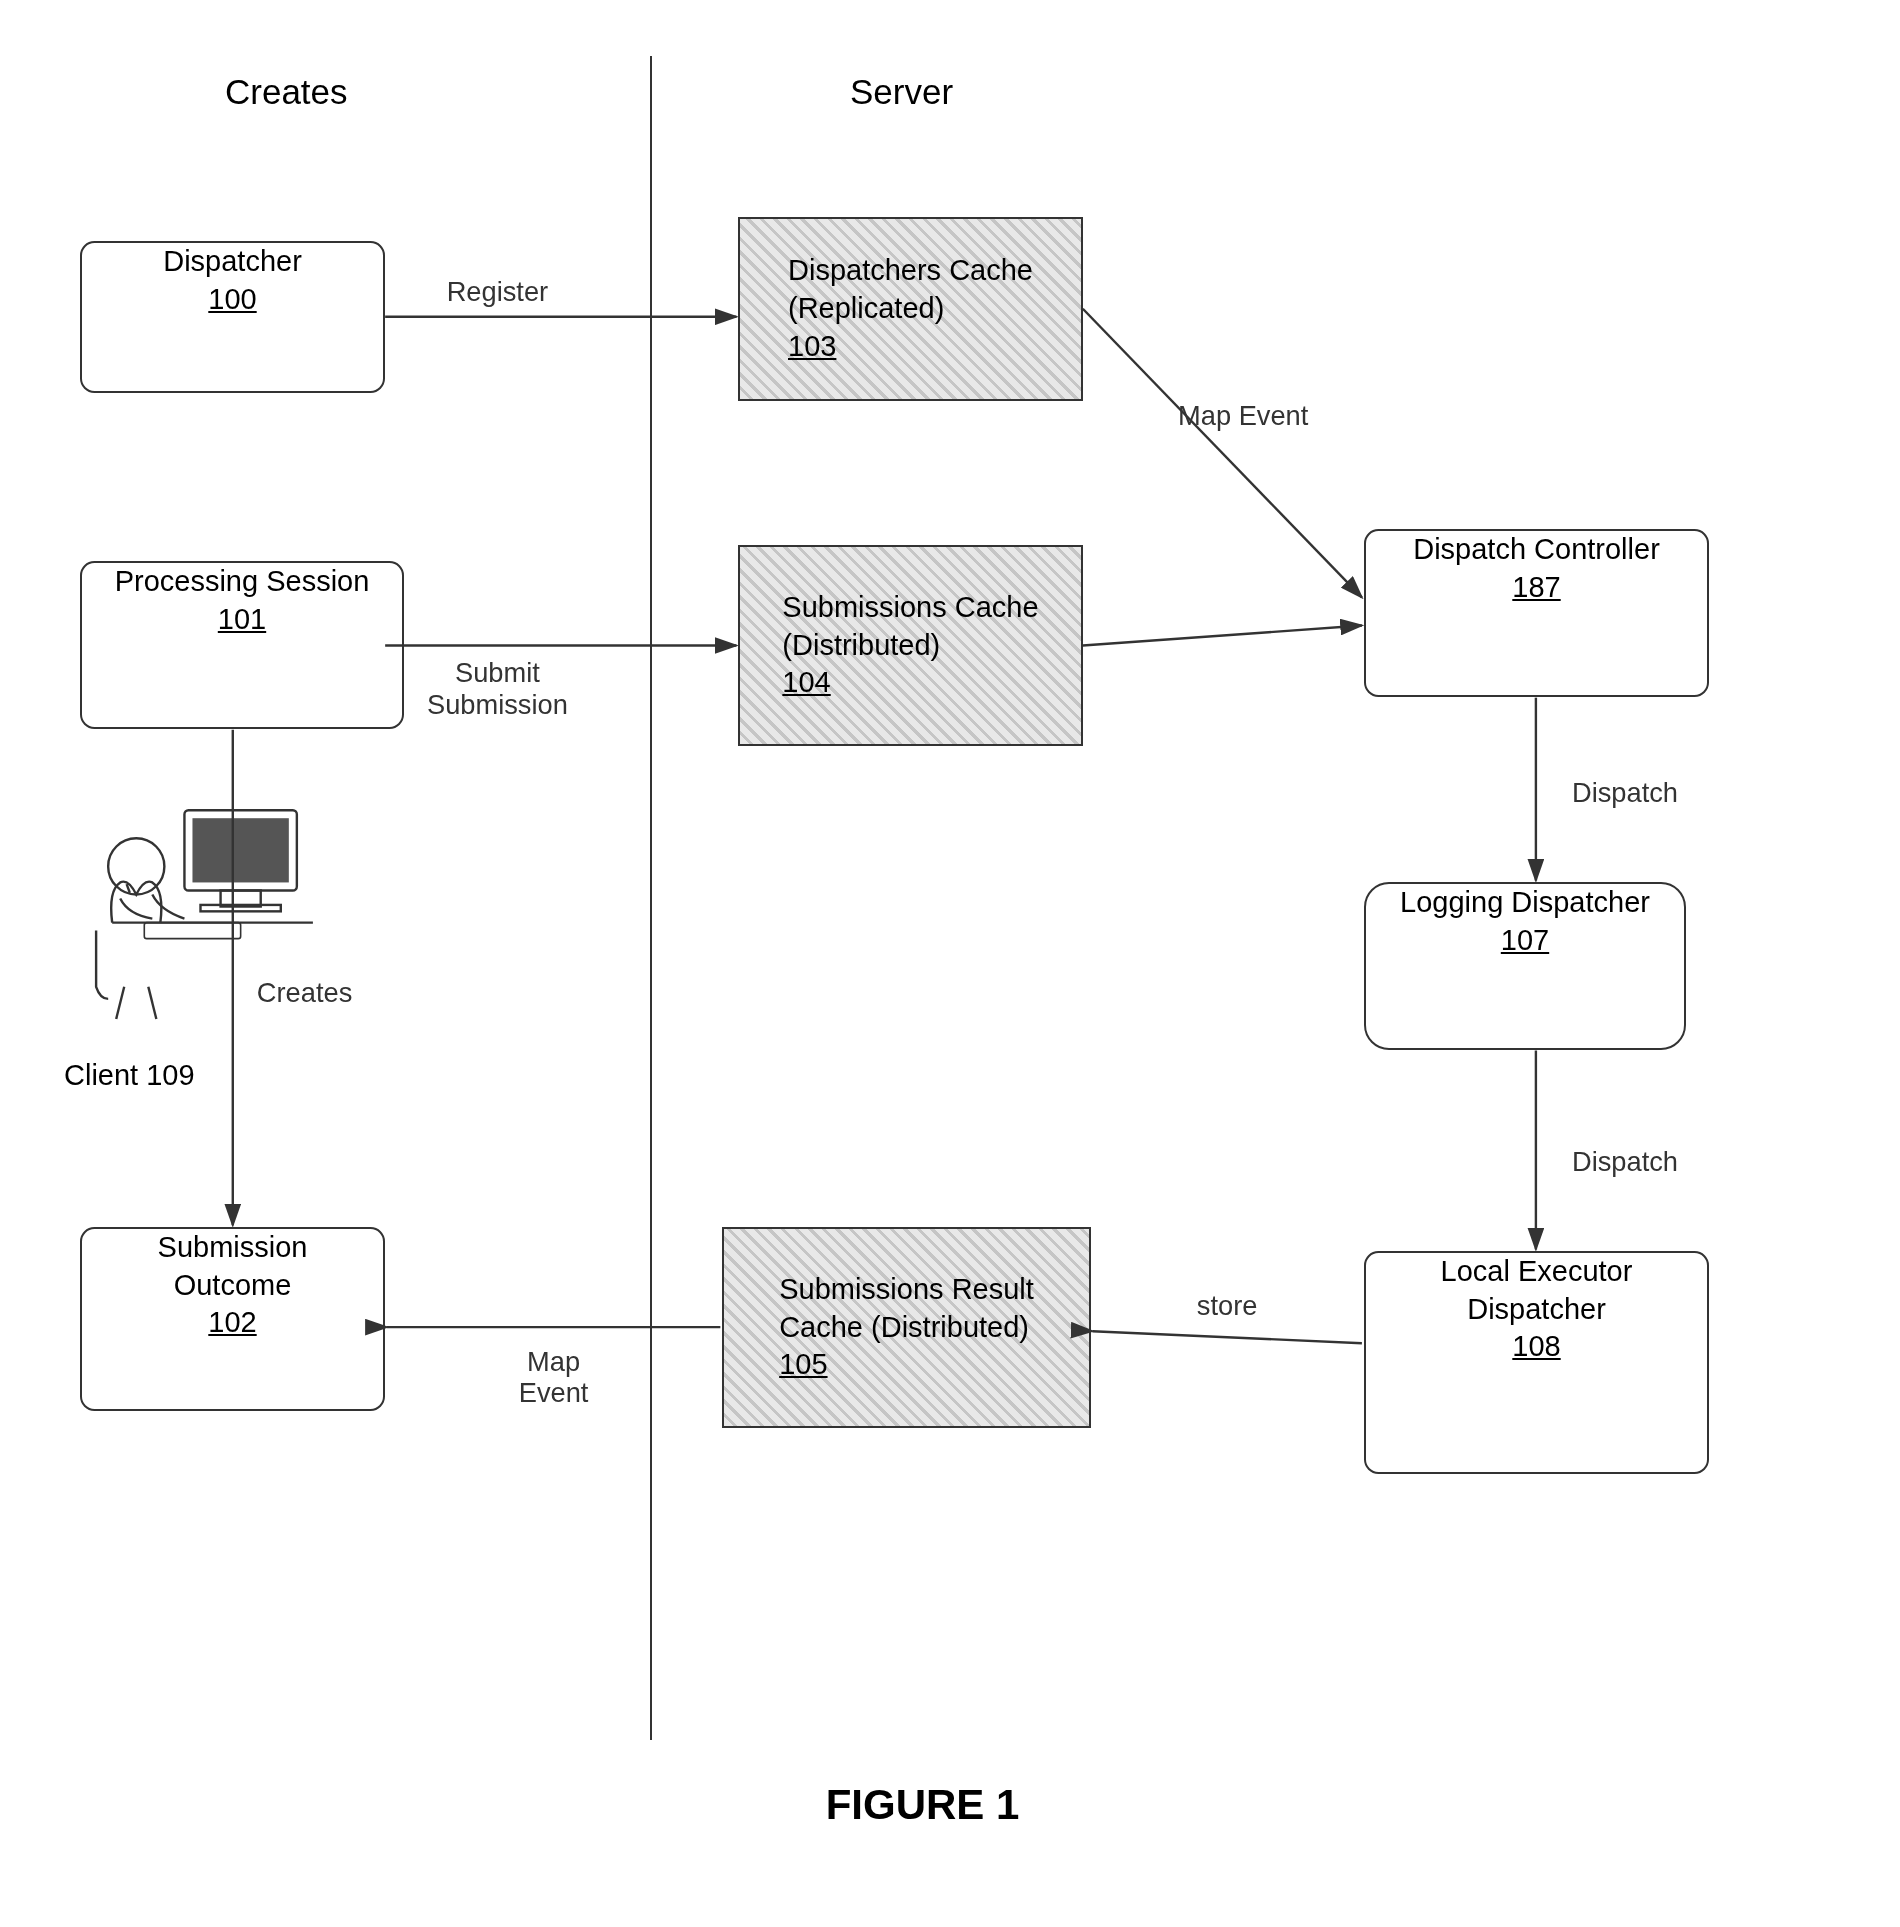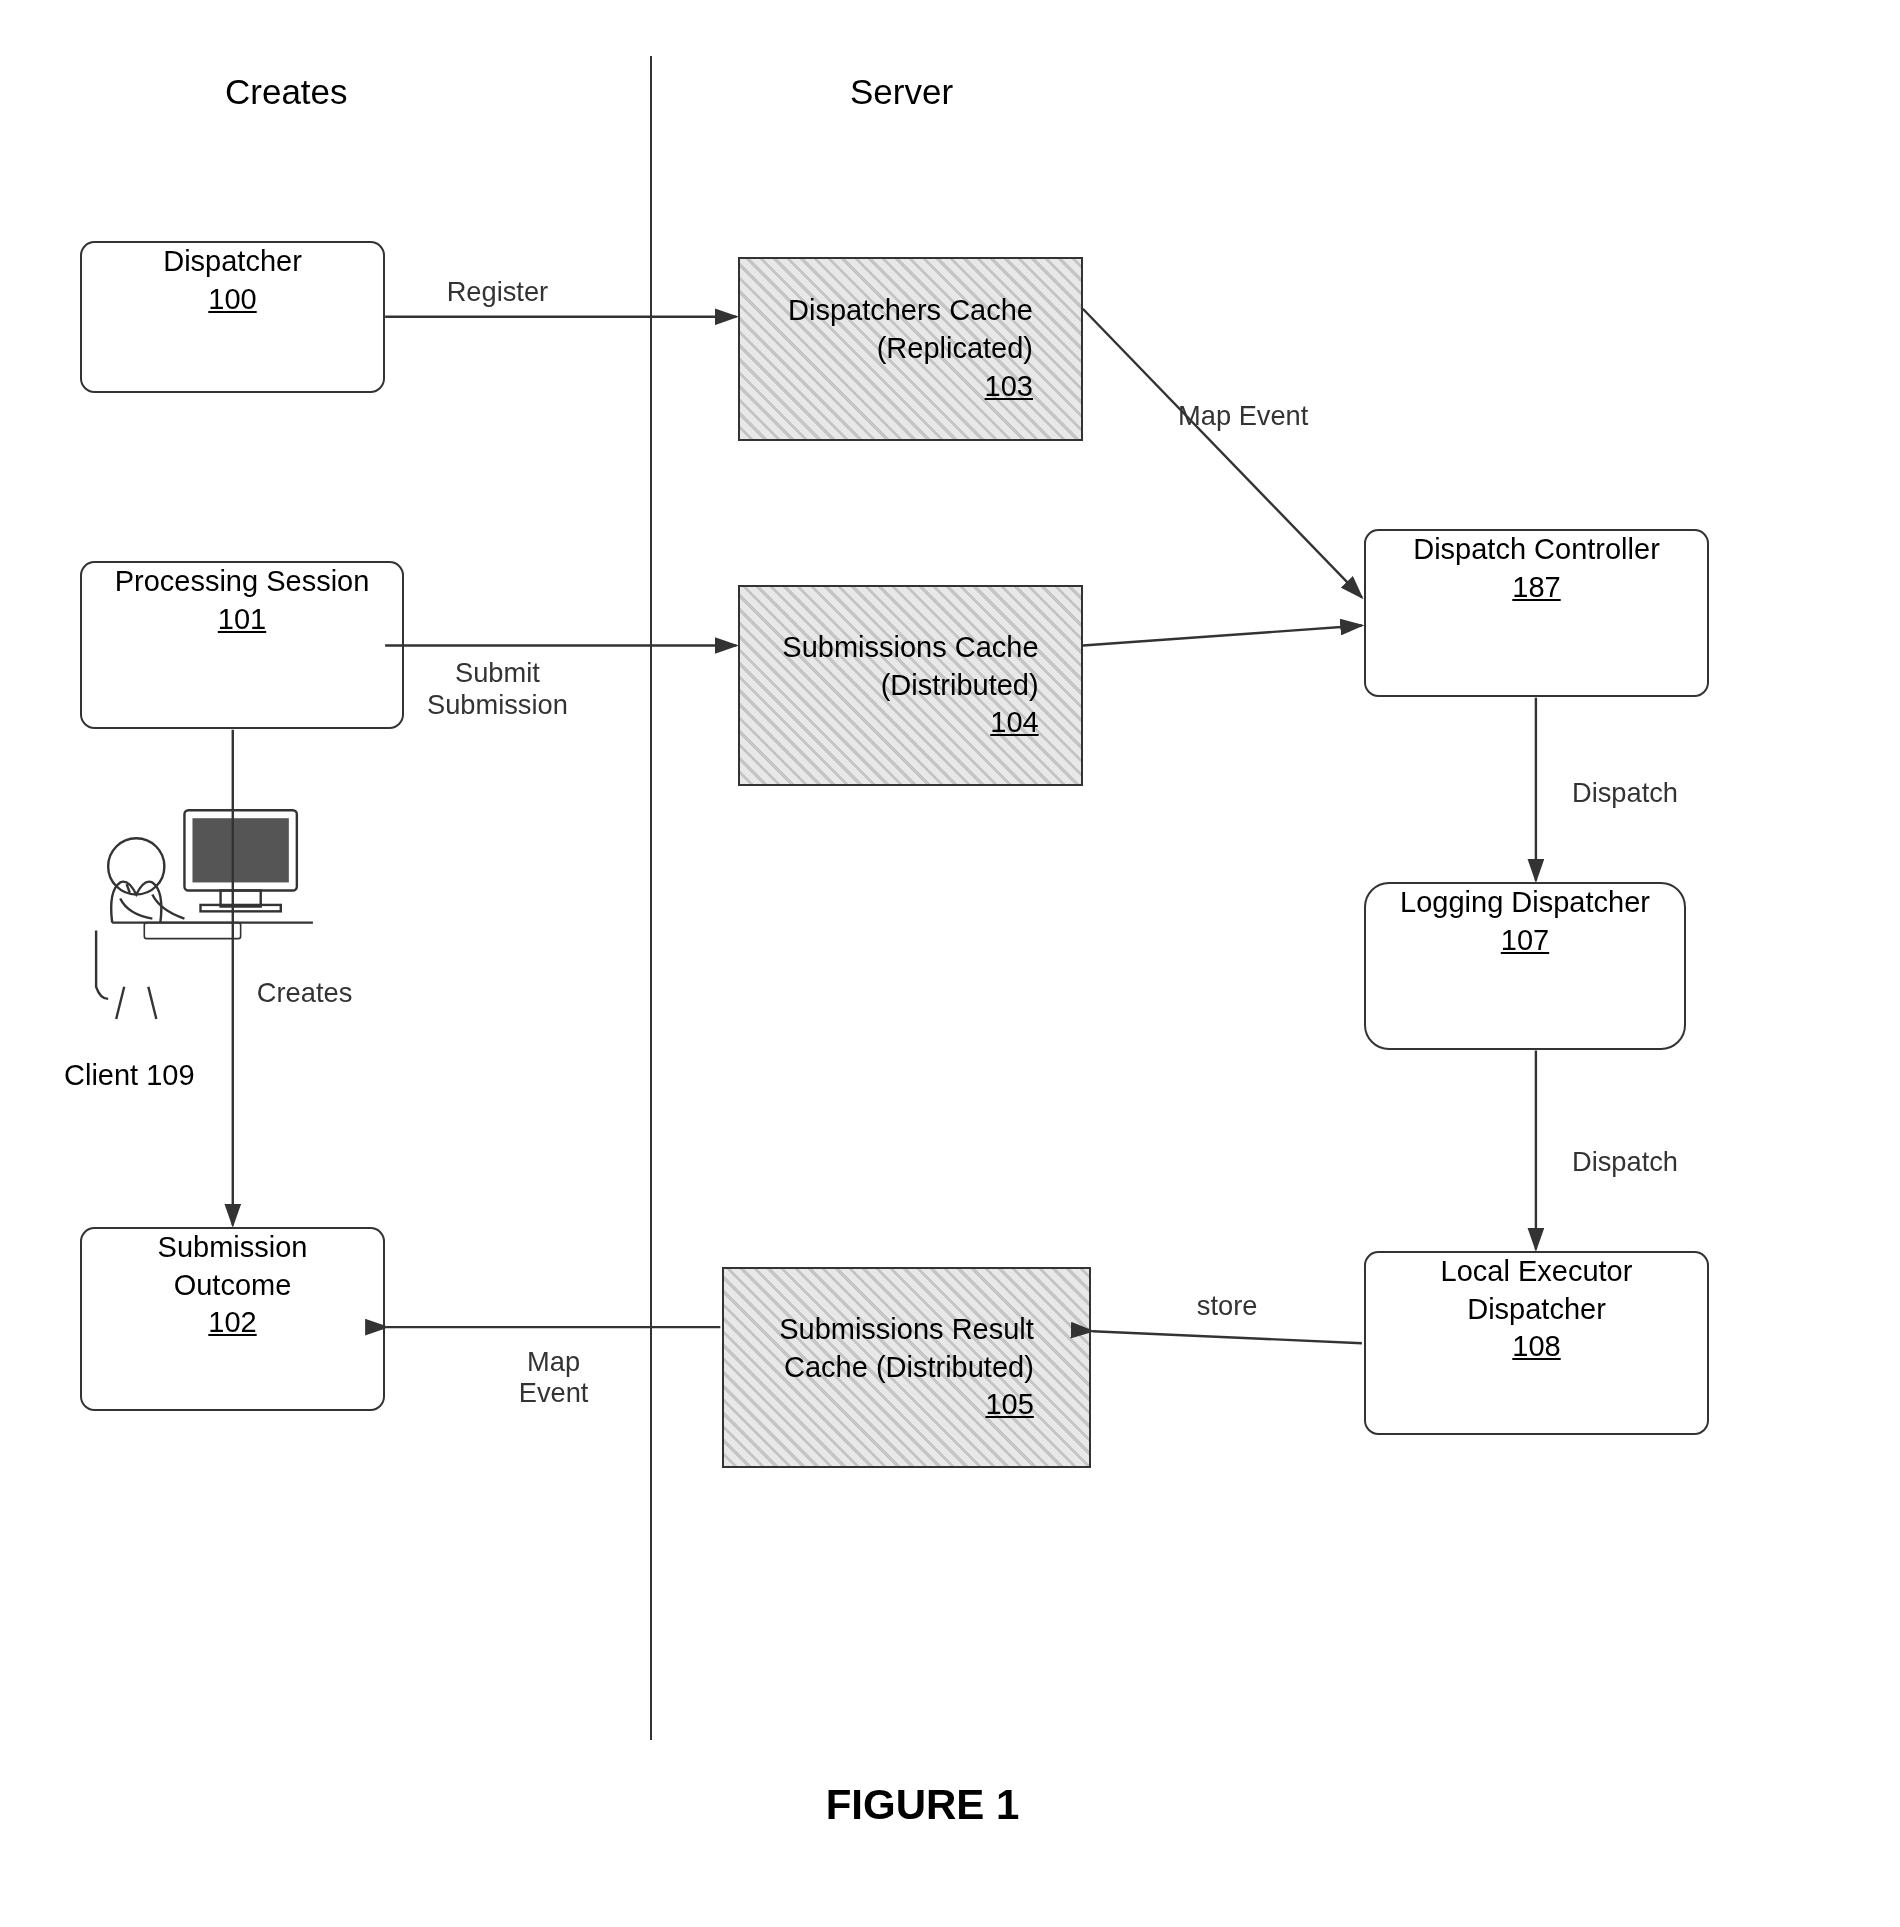--- a/index.html
+++ b/index.html
@@ -38,25 +38,24 @@
         45deg,
         transparent,
         transparent 6.4px,
         rgba(0,0,0,0.15) 6.4px,
         rgba(0,0,0,0.15) 9.6px
       );
       display: flex;
       flex-direction: column;
       align-items: center;
       justify-content: center;
-      text-align: right;
+      text-align: left;
       font-size: 29px;
       line-height: 1.3;
       background-color: #e8e8e8;
-      margin-top: 40px;
     }
     .box-hatched .box-inner {
       background: transparent;
       padding: 8px;
     }
     .underline {
       text-decoration: underline;
     }
     
     .label {
@@ -132,21 +131,21 @@
   <div class="box" style="left: 1364px; top: 529px; width: 345px; height: 168px;">
     <span>Dispatch Controller</span>
     <span class="underline">187</span>
   </div>
 
   <div class="box" style="left: 1364px; top: 882px; width: 322px; height: 168px; border-radius: 25px;">
     <span>Logging Dispatcher</span>
     <span class="underline">107</span>
   </div>
 
-  <div class="box" style="left: 1364px; top: 1251px; width: 345px; height: 184px;">
+  <div class="box" style="left: 1364px; top: 1251px; width: 345px; height: 223px;">
     <span>Local Executor</span>
     <span>Dispatcher</span>
     <span class="underline">108</span>
   </div>
 
   <div class="box" style="left: 80px; top: 1227px; width: 305px; height: 184px;">
     <span>Submission</span>
     <span>Outcome</span>
     <span class="underline">102</span>
   </div>

